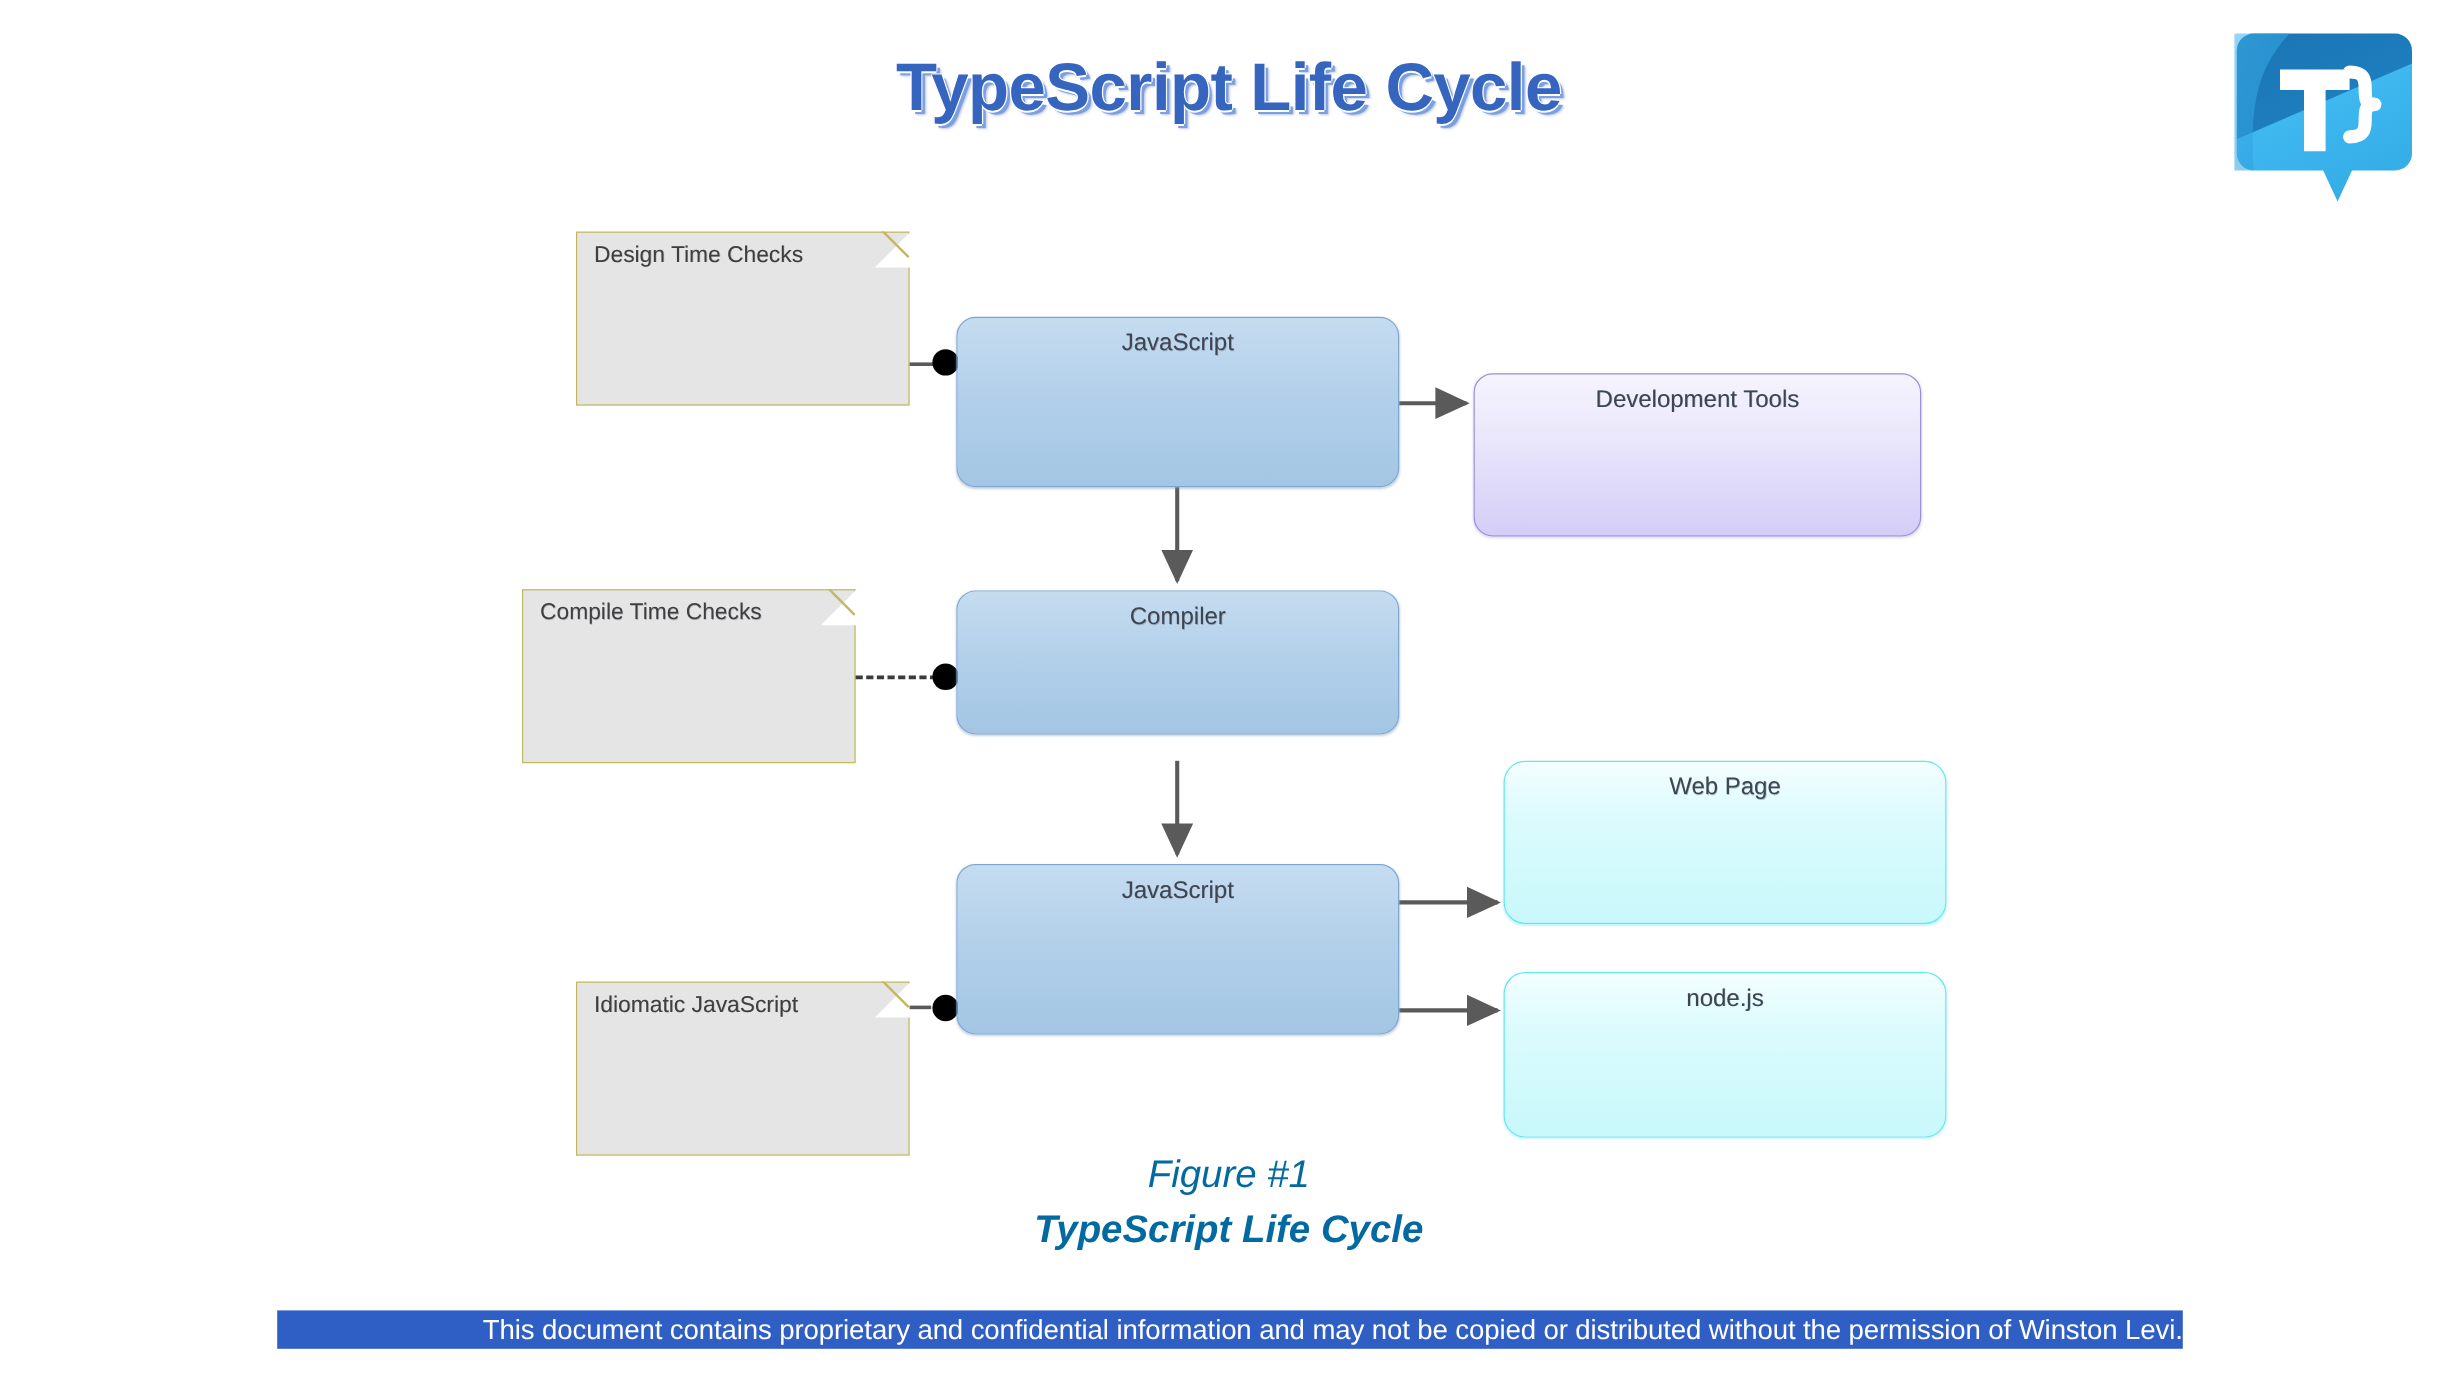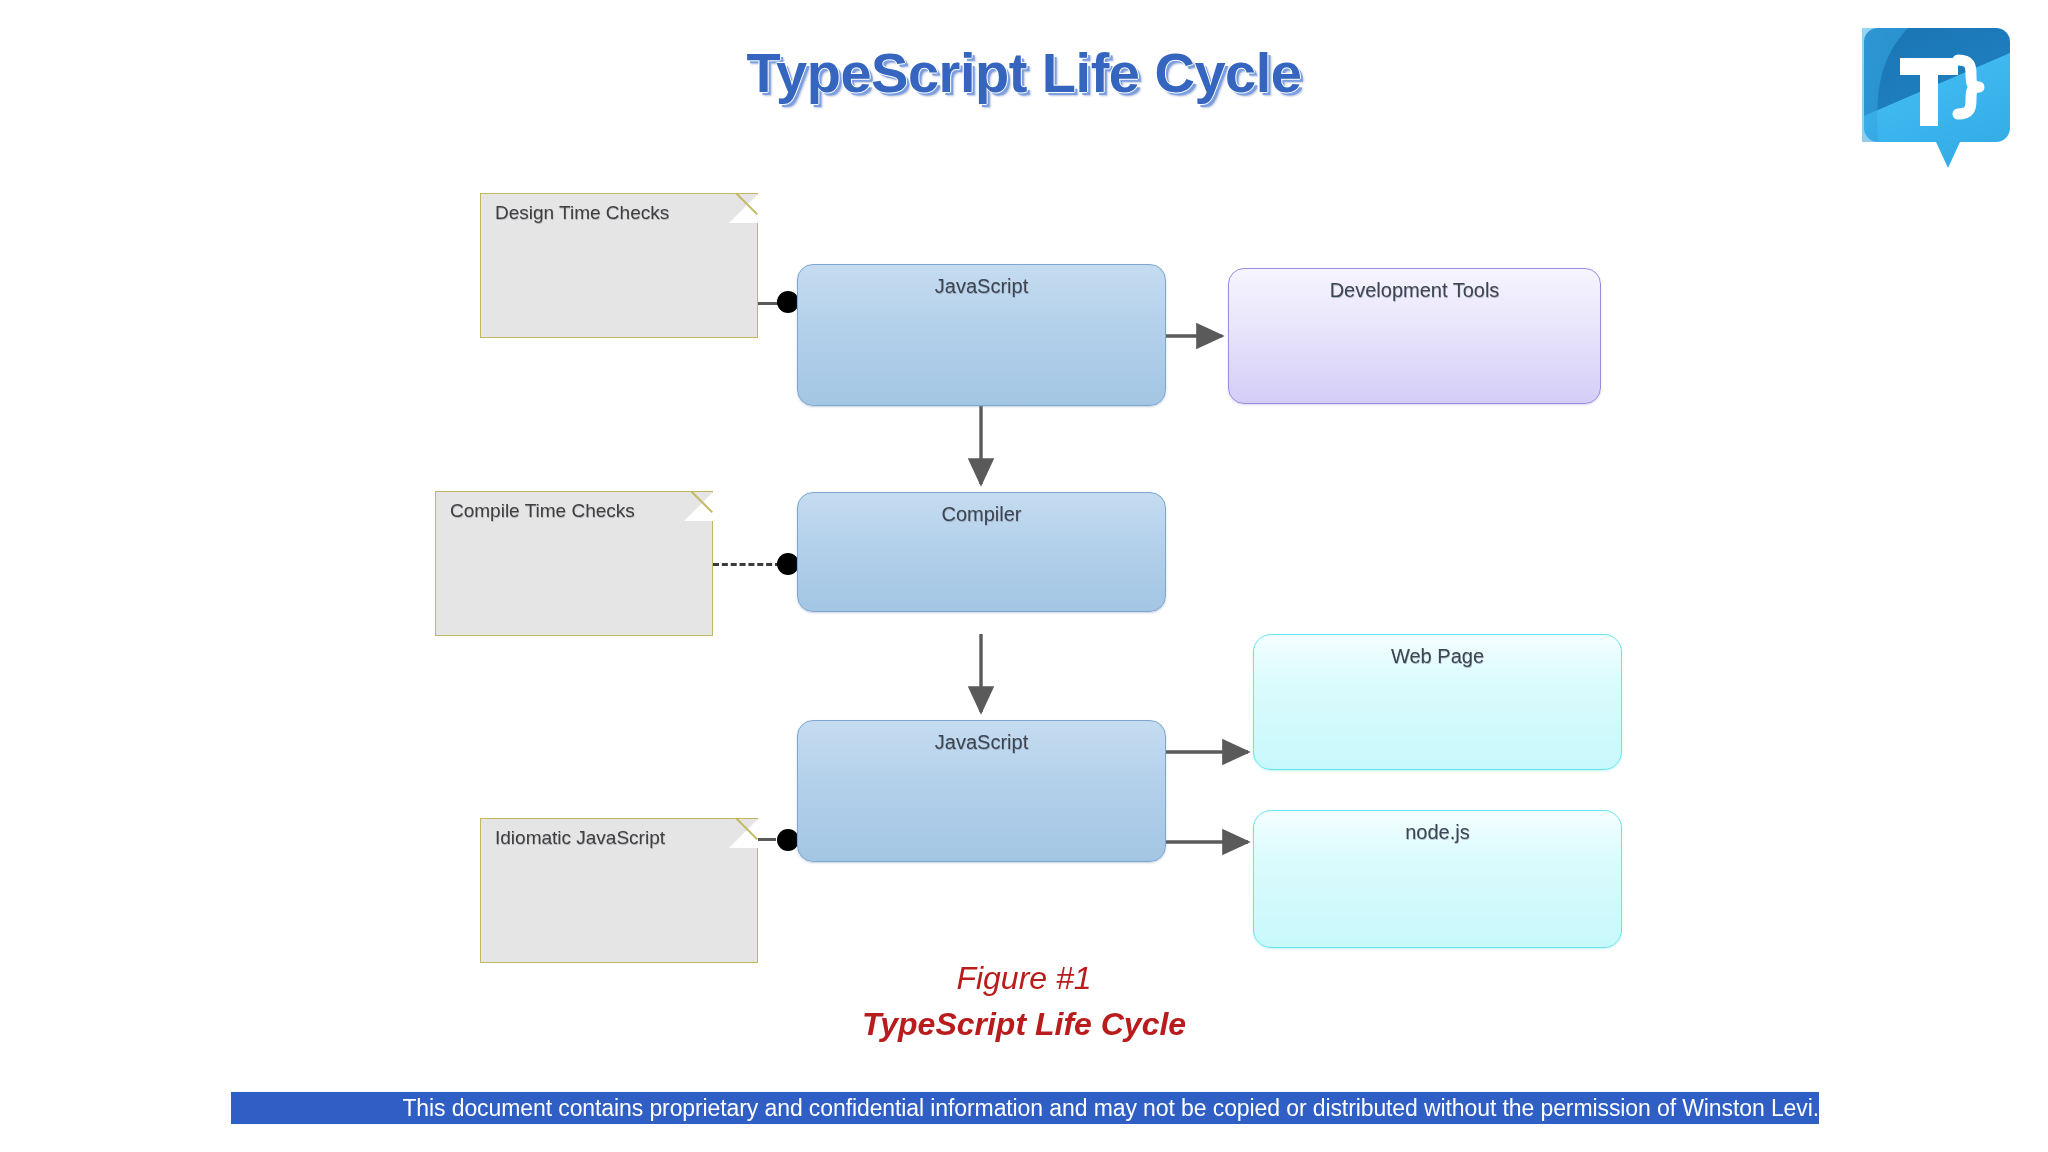--- a/index.html
+++ b/index.html
@@ -108,20 +108,21 @@
     background: linear-gradient(180deg, #c5dcf0 0%, #b3d0ea 45%, #a3c6e4 100%);
     box-shadow: 0 1px 2px rgba(120,150,185,0.45);
   }
   .purple-box {
     position: absolute;
     box-sizing: border-box;
     border-radius: 16px;
     border: 1.5px solid #9b8ce0;
     background: linear-gradient(180deg, #f6f4fe 0%, #eae6fb 40%, #d4cdf7 100%);
     box-shadow: 0 1px 2px rgba(150,140,210,0.35);
+    margin-top: 43px;
   }
   .cyan-box {
     position: absolute;
     box-sizing: border-box;
     border-radius: 18px;
     border: 1.5px solid #62e8ef;
     background: linear-gradient(180deg, #f4feff 0%, #dbfbfd 35%, #c8f8fb 100%);
     box-shadow: 0 1px 2px rgba(120,220,230,0.4);
     padding-left: 32px;
   }
@@ -155,21 +156,21 @@
     height: 0;
     border-top: 3px dashed #3b3b3b;
   }
 
   
   .caption {
     position: absolute;
     left: 0;
     width: 2048px;
     text-align: center;
-    color: #b91c1c;
+    color: #0369a1;
     font-family: "Liberation Sans", sans-serif;
   }
   #caption-line1 {
     top: 960px;
     font-size: 32px;
     font-style: italic;
   }
   #caption-line2 {
     top: 1006px;
     font-size: 32px;

